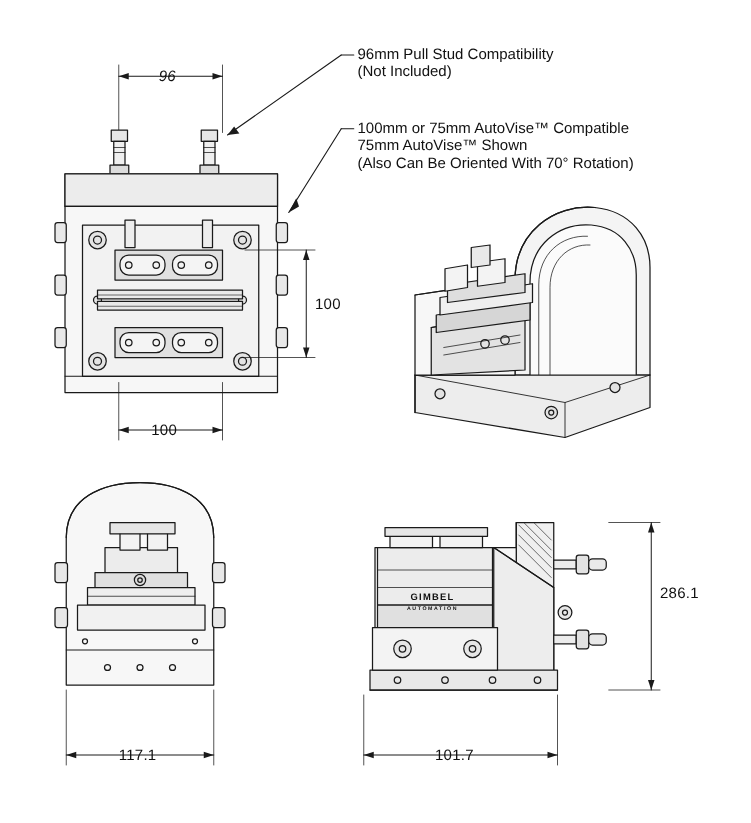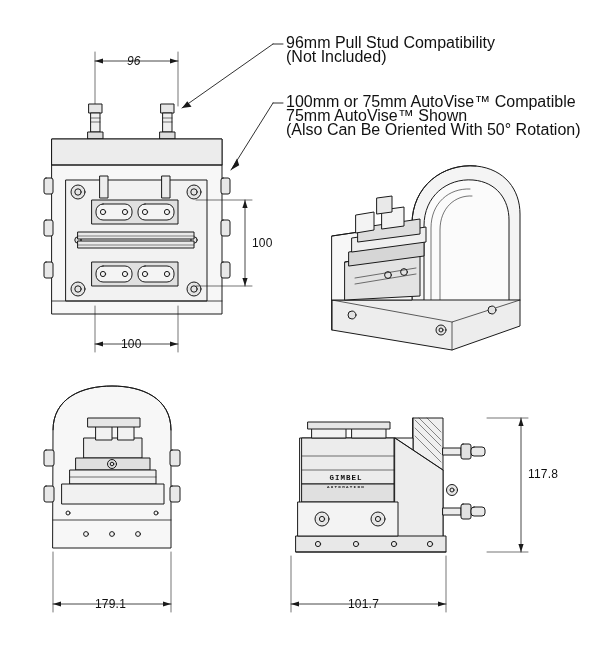--- a/index.html
+++ b/index.html
@@ -8,40 +8,39 @@
     background:#ffffff;
     font-family:"Liberation Sans", sans-serif;
     color:#1a1a1a;
     position:relative;
     overflow:hidden;
   }
   .stage{position:absolute;inset:0;}
   svg.draw{position:absolute;left:0;top:0;width:601px;height:658px;}
   .callout{
     position:absolute;
-    font-size:16px;
+    font-size:12px;
     line-height:14px;
     color:#111;
     white-space:pre;
   }
   .dimtext{
     position:absolute;
     font-size:12px;
     color:#111;
     letter-spacing:.2px;
   }
   .brand{
     position:absolute;
     font-size:7.5px;
     font-weight:bold;
     letter-spacing:1px;
     color:#111;
     text-align:center;
     line-height:8px;
-    font-family:Liberation Mono, monospace;
   }
   .brand .sub{font-size:4.2px;letter-spacing:1.3px;font-weight:bold;}
 </style>
 </head>
 <body>
 
 <div class="stage">
 
   <svg class="draw" viewBox="0 0 601 658">
     <g fill="none" stroke="#1a1a1a" stroke-width="1" stroke-linejoin="round" stroke-linecap="round">
@@ -274,32 +273,32 @@
       </g>
 
     </g>
   </svg>
 
   <div class="callout" style="left:286px;top:36px;">96mm Pull Stud Compatibility
 (Not Included)</div>
 
   <div class="callout" style="left:286px;top:95px;">100mm or 75mm AutoVise™ Compatible
 75mm AutoVise™ Shown
-(Also Can Be Oriented With 50° Rotation)</div>
+(Also Can Be Oriented With 70° Rotation)</div>
 
   <div class="dimtext" style="left:127px;top:54px;font-style:italic;">96</div>
 
   <div class="dimtext" style="left:252px;top:236px;">100</div>
 
   <div class="dimtext" style="left:121px;top:337px;">100</div>
 
-  <div class="dimtext" style="left:95px;top:597px;">179.1</div>
+  <div class="dimtext" style="left:95px;top:597px;">117.1</div>
 
   <div class="dimtext" style="left:348px;top:597px;">101.7</div>
 
-  <div class="dimtext" style="left:528px;top:467px;">117.8</div>
+  <div class="dimtext" style="left:528px;top:467px;">286.1</div>
 
   <div class="brand" style="left:310px;top:474px;width:72px;">
     <span>GIMBEL</span><br>
     <span class="sub">AUTOMATION</span>
   </div>
 
 </div>
 
 </body></html>

